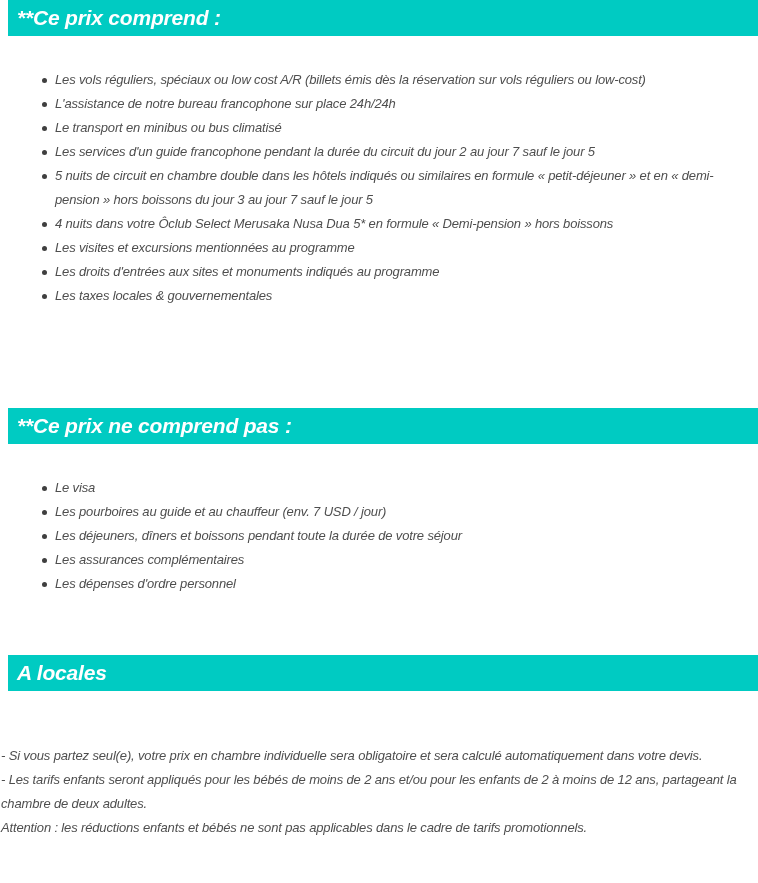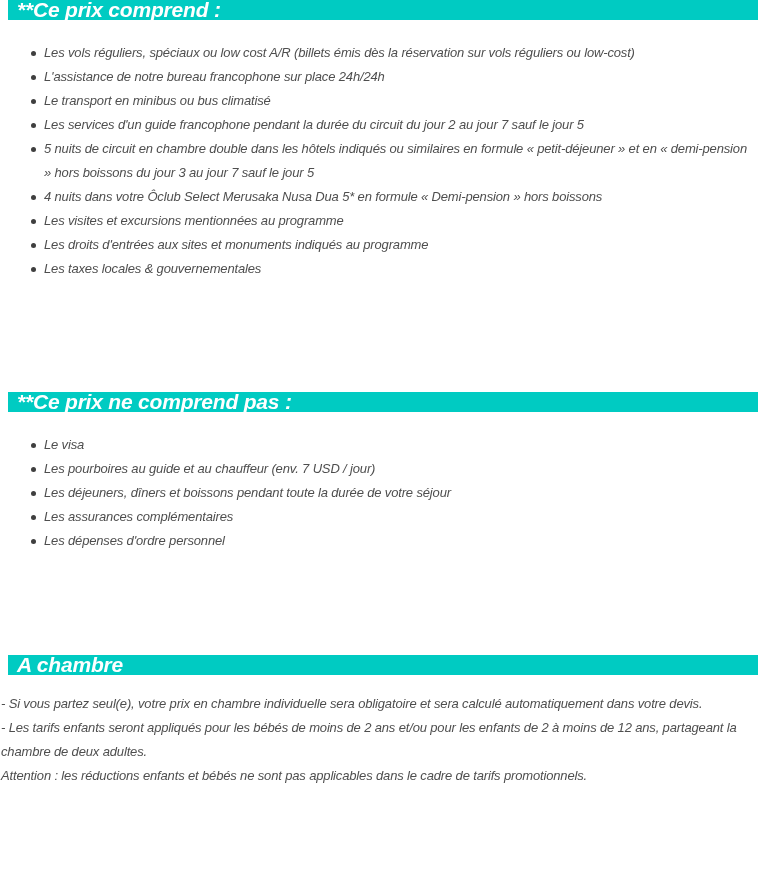--- a/index.html
+++ b/index.html
@@ -9,38 +9,38 @@
     width:758px; height:883px;
     background:#ffffff;
     font-family:"Liberation Sans", sans-serif;
     position:relative;
     overflow:hidden;
   }
   .page { position:absolute; inset:0; }
   section { position:absolute; left:0; right:0; }
   .section-bar {
     margin-left:8px;
-    height:20px;
+    height:36px;
     background:var(--accent);
     display:flex;
     align-items:center;
     padding-left:9px;
   }
   .section-bar h2 {
     margin:0;
     color:var(--header-text);
     font-size:21px;
     font-style:italic;
     font-weight:bold;
     letter-spacing:-0.2px;
     white-space:nowrap;
   }
   ul.bullet-list {
     list-style:none;
-    margin:4px;
+    margin:15px;
     padding:17px 0 0 26px;
   }
   ul.bullet-list li {
     position:relative;
     padding-left:14px;
     font-style:italic;
     font-size:13px;
     letter-spacing:-0.15px;
     line-height:24px;
     color:var(--text);
@@ -48,31 +48,32 @@
   ul.bullet-list li::before {
     content:"";
     position:absolute;
     left:1px; top:10px;
     width:5px; height:5px;
     border-radius:50%;
     background:#3f3f3f;
   }
   .notes {
     padding:17px 10px 0 1px;
+    margin-top:36px;
   }
   .notes p {
     margin:0;
     font-style:italic;
     font-size:13px;
     letter-spacing:-0.15px;
     line-height:24px;
     color:var(--text);
   }
   #section-includes { top:0; }
-  #section-excludes { top:392px; }
+  #section-excludes { top:408px; }
   #section-notes   { top:655px; }
 </style>
 </head>
 <body style="background: rgb(255, 255, 255);">
 
 <div class="page">
 
   <section id="section-includes">
     <div class="section-bar">
       <h2>**Ce prix comprend :</h2>
@@ -98,21 +99,21 @@
         <li>Le visa</li>
         <li>Les pourboires au guide et au chauffeur (env. 7 USD / jour)</li>
         <li>Les déjeuners, dîners et boissons pendant toute la durée de votre séjour</li>
         <li>Les assurances complémentaires</li>
         <li>Les dépenses d'ordre personnel</li>
       </ul>
   </section>
 
   <section id="section-notes">
     <div class="section-bar">
-      <h2>A chambre</h2>
+      <h2>A locales</h2>
     </div>
     <div class="notes">
         <p>- Si vous partez seul(e), votre prix en chambre individuelle sera obligatoire et sera calculé automatiquement dans votre devis.</p>
         <p>- Les tarifs enfants seront appliqués pour les bébés de moins de 2 ans et/ou pour les enfants de 2 à moins de 12 ans, partageant la chambre de deux adultes.</p>
         <p>Attention : les réductions enfants et bébés ne sont pas applicables dans le cadre de tarifs promotionnels.</p>
       </div>
   </section>
 
 </div>
 

